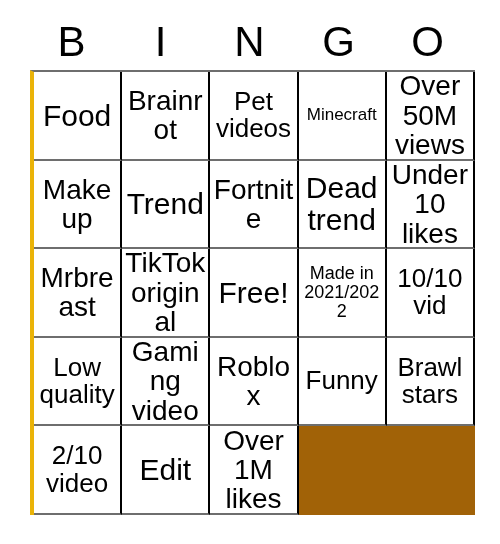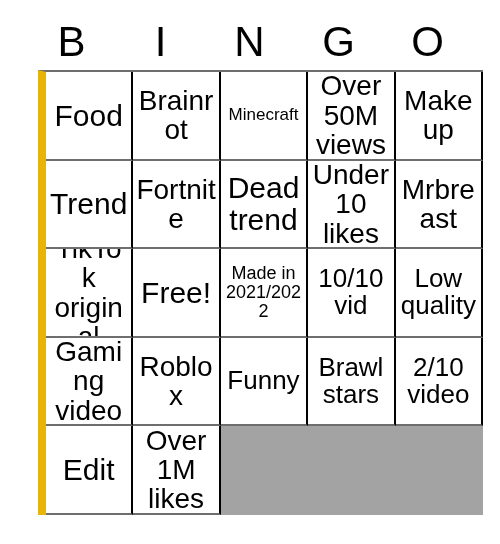--- a/index.html
+++ b/index.html
@@ -37,31 +37,31 @@
     font-size: 42px;
     line-height: 1;
     font-weight: 400;
     letter-spacing: 0;
     color: #000;
     user-select: none;
   }
   
   .grid {
     position: absolute;
-    left: 38px;
+    left: 30px;
     top: 70px;
     width: 445px;
     height: 445px;
     box-sizing: border-box;
     display: grid;
     grid-template-columns: repeat(5, 1fr);
     grid-template-rows: repeat(5, 1fr);
     border-top: 2px solid #6e6e6e;
-    border-left: 8px solid #eab308;
-    background: #a3a3a3;
+    border-left: 4px solid #eab308;
+    background: #a16207;
   }
   .cell {
     box-sizing: border-box;
     border-right: 2px solid #000000;
     border-bottom: 2px solid #6e6e6e;
     display: flex;
     align-items: center;
     justify-content: center;
     text-align: center;
     padding: 2px 3px;
@@ -94,20 +94,23 @@
     <div class="header-cell">G</div>
     <div class="header-cell">O</div>
   </div>
 
   <div class="grid" id="bingo-grid">
       <div class="cell sz-xl">
         <span class="cell-text">Food</span>
       </div>
       <div class="cell sz-md">
         <span class="cell-text">Brainrot</span>
+      </div>
+      <div class="cell sz-lg">
+        <span class="cell-text">Pet videos</span>
       </div>
       <div class="cell sz-sm">
         <span class="cell-text">Minecraft</span>
       </div>
       <div class="cell sz-md">
         <span class="cell-text">Over 50M views</span>
       </div>
       <div class="cell sz-md">
         <span class="cell-text">Makeup</span>
       </div>

